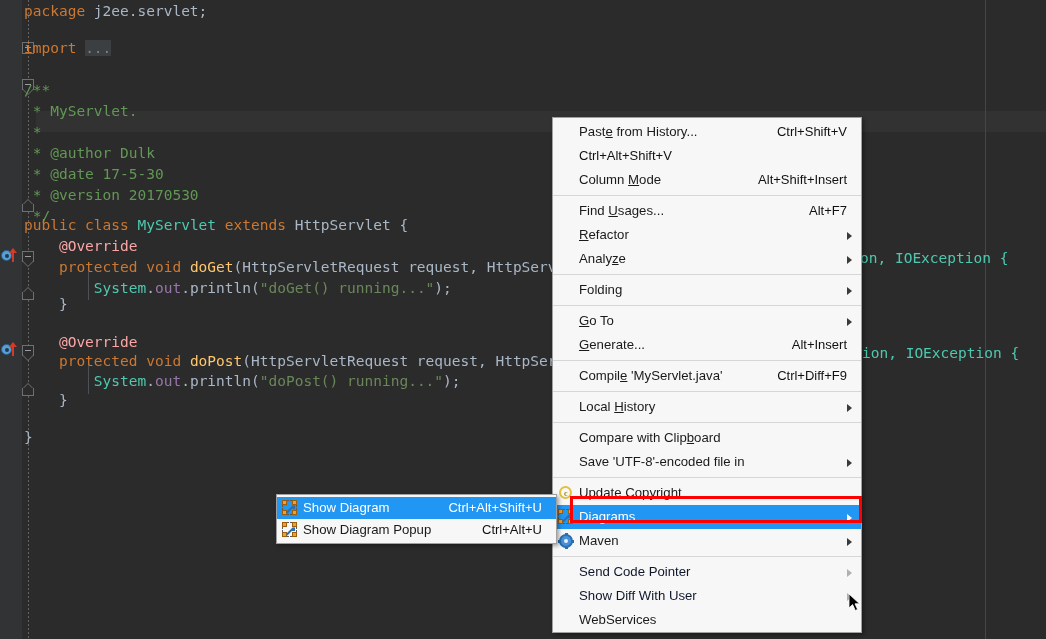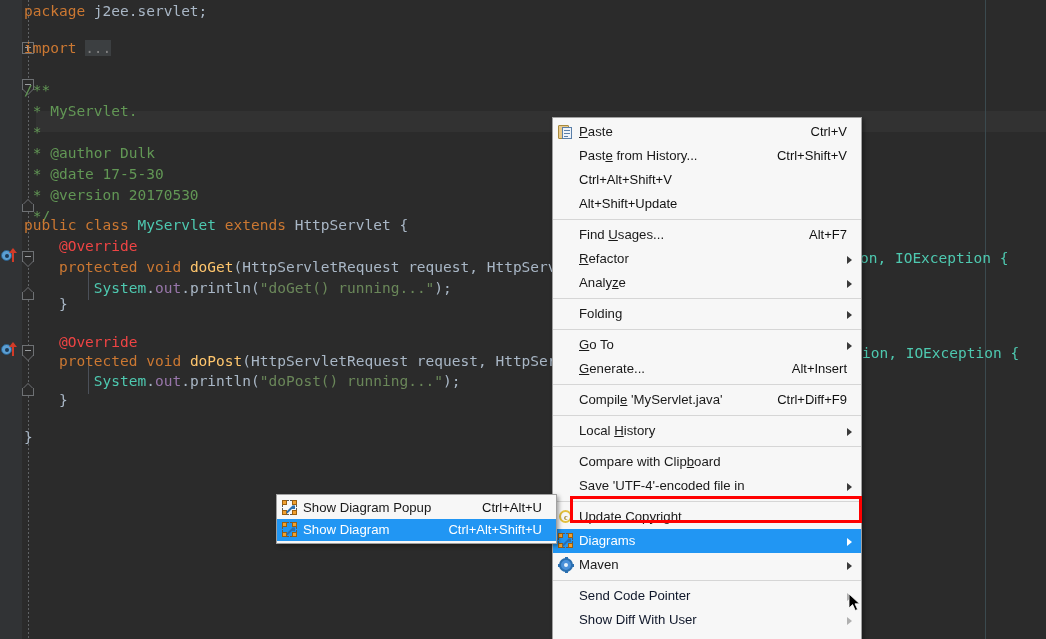--- a/index.html
+++ b/index.html
@@ -19,21 +19,21 @@
   #caret-line{position:absolute;left:36px;top:111px;width:1010px;height:21px;background:#323232;}
 
   #code{position:absolute;left:0;top:0;width:1046px;height:639px;
     font-family:"DejaVu Sans Mono","Liberation Mono",monospace;
     font-size:14.5px;line-height:21px;white-space:pre;}
   .ln{position:absolute;left:24px;height:21px;color:#a9b7c6;}
   .kw{color:#cc7832;}
   .cls{color:#4ec9b0;}
   .str{color:#6a8759;}
   .cmt{color:#629755;}
-  .ann{color:#ef4444;}
+  .ann{color:#fca5a5;}
   .fld{color:#808080;background:#3c3f41;}
   .id{color:#a9b7c6;}
   .fieldc{color:#9876aa;}
   .methc{color:#ffc66d;}
 
   
   .foldmark{position:absolute;left:22px;width:13px;height:13px;}
   .foldmark .box{position:absolute;left:0;top:0;width:12px;height:12px;border:1px solid #6e7174;background:#2b2b2b;box-sizing:border-box;}
   .foldmark .minus{position:absolute;left:3px;top:5px;width:6px;height:1px;background:#9a9da0;}
   .foldmark .plus{position:absolute;left:5px;top:3px;width:1px;height:6px;background:#9a9da0;}
@@ -193,44 +193,32 @@
       </div>
       <div class="arw"></div>
       <div class="arwh"></div>
   </div>
 
   <div id="code"><div class="ln" style="top: 1px;"><span class="kw">package</span><span class="id"> j2ee.servlet;</span></div><div class="ln" style="top: 38px;"><span class="kw">import</span><span class="id"> </span><span class="fld">...</span></div><div class="ln" style="top: 80px;"><span class="cmt">/**</span></div><div class="ln" style="top: 101px;"><span class="cmt"> * MyServlet.</span></div><div class="ln" style="top: 122px;"><span class="cmt"> *</span></div><div class="ln" style="top: 143px;"><span class="cmt"> * @author Dulk</span></div><div class="ln" style="top: 164px;"><span class="cmt"> * @date 17-5-30</span></div><div class="ln" style="top: 185px;"><span class="cmt"> * @version 20170530</span></div><div class="ln" style="top: 206px;"><span class="cmt"> */</span></div><div class="ln" style="top: 215px;"><span class="kw">public class </span><span class="cls">MyServlet</span><span class="kw"> extends </span><span class="id">HttpServlet</span><span class="id"> {</span></div><div class="ln" style="top: 236px;"><span class="ann">    @Override</span></div><div class="ln" style="top: 257px;"><span class="kw">    protected void </span><span class="methc">doGet</span><span class="id">(HttpServletRequest request, HttpServletRe</span></div><div class="ln" style="top: 278px;"><span class="id">        </span><span class="cls">System</span><span class="id">.</span><span class="fieldc">out</span><span class="id">.println(</span><span class="str">"doGet() running..."</span><span class="id">);</span></div><div class="ln" style="top: 294px;"><span class="id">    }</span></div><div class="ln" style="top: 332px;"><span class="ann">    @Override</span></div><div class="ln" style="top: 351px;"><span class="kw">    protected void </span><span class="methc">doPost</span><span class="id">(HttpServletRequest request, HttpServletR</span></div><div class="ln" style="top: 371px;"><span class="id">        </span><span class="cls">System</span><span class="id">.</span><span class="fieldc">out</span><span class="id">.println(</span><span class="str">"doPost() running..."</span><span class="id">);</span></div><div class="ln" style="top: 390px;"><span class="id">    }</span></div><div class="ln" style="top: 427px;"><span class="id">}</span></div><div class="ln cls" style="top: 248px; left: 860px;">on, IOException {</div><div class="ln cls" style="top: 343px; left: 862px;">ion, IOException {</div></div>
 </div>
 
 <div id="ctxmenu">
     <div class="mi">
-      <span class="ic">
-        <span class="ico ico-paste">
-          <span class="bd"></span>
-          <span class="pg"></span>
-          <span class="l1"></span>
-          <span class="l2"></span>
-          <span class="l3"></span>
-        </span>
-      </span>
-      <span class="lbl"><span class="mn">P</span>aste</span>
-      <span class="acc">Ctrl+V</span>
-    </div>
-    <div class="mi">
       <span class="ic"></span>
       <span class="lbl">Past<span class="mn">e</span> from History...</span>
       <span class="acc">Ctrl+Shift+V</span>
     </div>
     <div class="mi">
       <span class="ic"></span>
       <span class="acc">Ctrl+Alt+Shift+V</span>
     </div>
     <div class="mi">
       <span class="ic"></span>
-      <span class="acc">Alt+Shift+Update</span>
+      <span class="lbl">Column <span class="mn">M</span>ode</span>
+      <span class="acc">Alt+Shift+Insert</span>
     </div>
     <div class="sep"></div>
     <div class="mi">
       <span class="ic"></span>
       <span class="lbl">Find <span class="mn">U</span>sages...</span>
       <span class="acc">Alt+F7</span>
     </div>
     <div class="mi">
       <span class="ic"></span>
       <span class="lbl"><span class="mn">R</span>efactor</span>
@@ -276,21 +264,21 @@
       <span class="arrow"></span>
     </div>
     <div class="sep"></div>
     <div class="mi">
       <span class="ic"></span>
       <span class="lbl">Compare with Clip<span class="mn">b</span>oard</span>
       <span class="acc"></span>
     </div>
     <div class="mi">
       <span class="ic"></span>
-      <span class="lbl">Save 'UTF-4'-encoded file in</span>
+      <span class="lbl">Save 'UTF-8'-encoded file in</span>
       <span class="acc"></span>
       <span class="arrow"></span>
     </div>
     <div class="sep"></div>
     <div class="mi">
       <span class="ic">
         <span class="ico ico-copy">
           <span class="c">
             <b>c</b>
           </span>
@@ -348,51 +336,51 @@
     </div>
     <div class="mi">
       <span class="ic"></span>
       <span class="lbl">WebServices</span>
       <span class="acc"></span>
     </div>
   </div>
 <div id="redbox" style="border-color: rgb(255, 0, 0);"></div>
 
 <div id="submenu">
-    <div class="mi">
+    <div class="mi sel">
       <span class="ic">
         <span class="ico ico-diag">
           <span class="dd" style="left:0;top:0;width:15px;height:15px;"></span>
           <span class="sq" style="left:0;top:0;width:5px;height:5px;"></span>
           <span class="sq" style="left:10px;top:0;width:5px;height:5px;"></span>
           <span class="sq" style="left:0;top:10px;width:5px;height:5px;"></span>
           <span class="sq" style="left:10px;top:10px;width:5px;height:5px;"></span>
           <span class="ar">
             <span class="s"></span>
             <span class="h"></span>
           </span>
         </span>
       </span>
-      <span class="lbl">Show Diagram Popup</span>
-      <span class="acc">Ctrl+Alt+U</span>
-    </div>
-    <div class="mi sel">
+      <span class="lbl">Show Diagram</span>
+      <span class="acc" style="color: rgb(255, 255, 255);">Ctrl+Alt+Shift+U</span>
+    </div>
+    <div class="mi">
       <span class="ic">
         <span class="ico ico-diag">
           <span class="dd" style="left:0;top:0;width:15px;height:15px;"></span>
           <span class="sq" style="left:0;top:0;width:5px;height:5px;"></span>
           <span class="sq" style="left:10px;top:0;width:5px;height:5px;"></span>
           <span class="sq" style="left:0;top:10px;width:5px;height:5px;"></span>
           <span class="sq" style="left:10px;top:10px;width:5px;height:5px;"></span>
           <span class="ar">
             <span class="s"></span>
             <span class="h"></span>
           </span>
         </span>
       </span>
-      <span class="lbl">Show Diagram</span>
-      <span class="acc" style="color: rgb(255, 255, 255);">Ctrl+Alt+Shift+U</span>
+      <span class="lbl">Show Diagram Popup</span>
+      <span class="acc">Ctrl+Alt+U</span>
     </div>
   </div>
 
 <svg id="cursor" viewBox="0 0 12 18">
   <polygon points="0,0 0,14 3.6,10.6 6.3,16.5 8.6,15.4 6,9.8 10.6,9.8" fill="#000" stroke="#fff" stroke-width="0.8"></polygon>
 </svg>
 
 </body></html>

